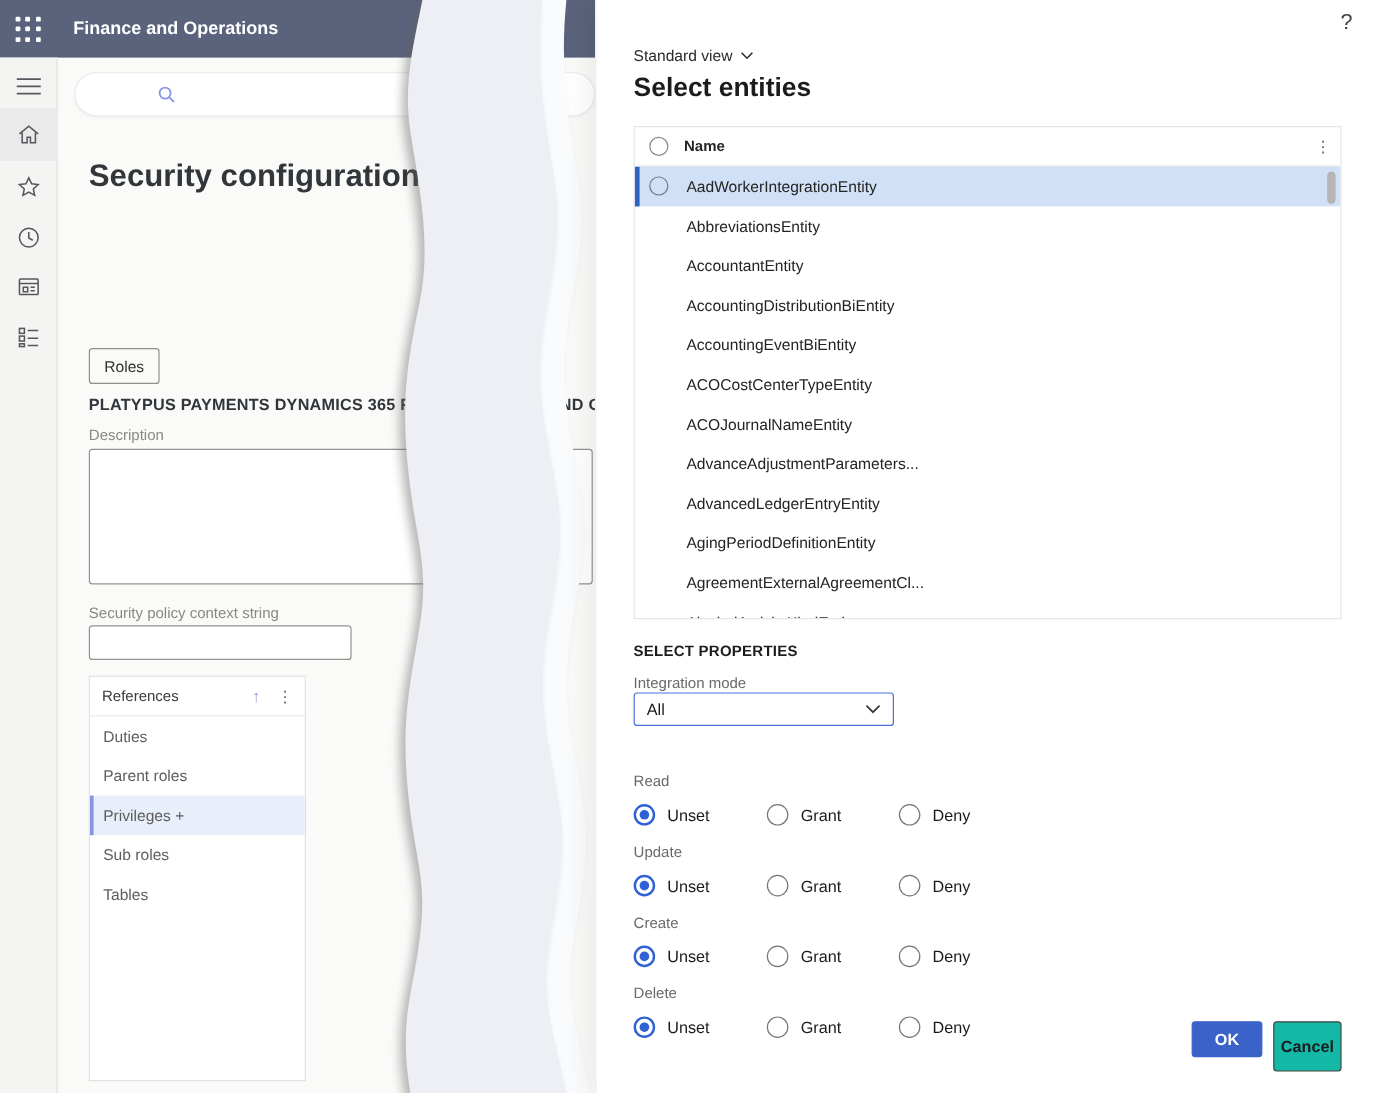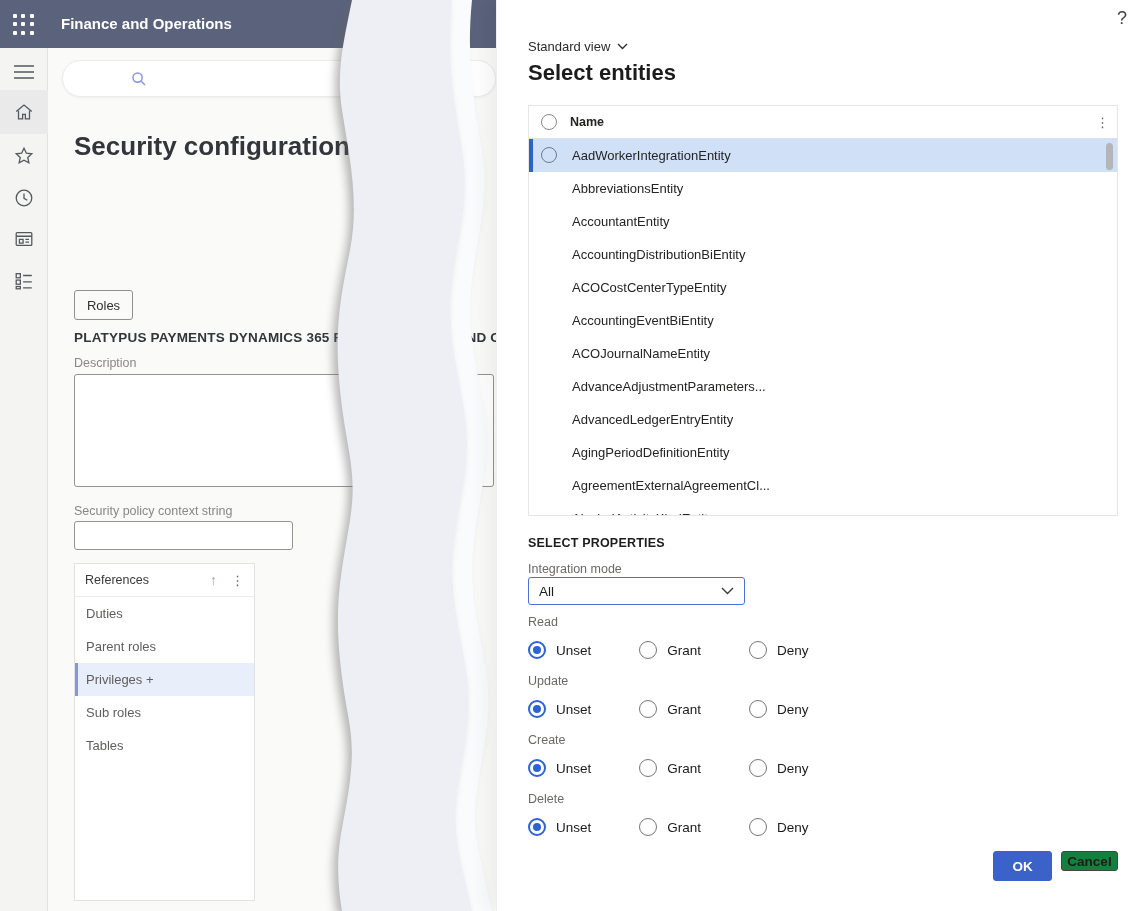--- a/index.html
+++ b/index.html
@@ -68,33 +68,33 @@
   .erow .row-circle { display:none; }
   .erow.selected { background:#d0e0f7; }
   .erow.selected::before { content:""; position:absolute; left:0; top:0; bottom:0; width:4px; background:#2a64c8; }
   .erow.selected .row-circle { display:block; position:absolute; left:12px; top:8px; width:16px; height:16px; border:1px solid #6d7a8a; border-radius:50%; background:transparent; }
   .scroll-thumb { position:absolute; right:4px; top:37px; width:7px; height:27px; background:#b5b5b5; border-radius:4px; cursor:pointer; }
   .sel-props { position:absolute; left:31px; top:536px; font-size:12.5px; font-weight:700; color:#1d1d1d; letter-spacing:.2px; }
   .int-label { position:absolute; left:31px; top:562px; font-size:12.5px; color:#6b6966; }
   .select-box { position:absolute; left:31px; top:577px; width:217px; height:28px; border:1px solid #4a70dd; border-radius:3px;
     display:flex; align-items:center; padding:0 10px; font-size:13.5px; color:#1c1c1c; cursor:pointer; background:#fff; }
   .select-box svg { margin-left:auto; }
-  .radio-groups { position:absolute; left:31px; top:615px; width:280px; }
+  .radio-groups { position:absolute; left:31px; top:644px; width:280px; }
   .radio-group { margin-bottom:14px; }
   .rg-label { font-size:12.5px; color:#6b6966; height:16px; margin-bottom:9px; }
   .radio-row { display:flex; height:20px; align-items:center;gap:48px; }
   .radio-option { display:flex; align-items:center; gap:10px; width:76px; cursor:pointer; }
   .radio { width:18px; height:18px; border-radius:50%; border:1px solid #767676; background:#fff; flex:0 0 18px; position:relative; }
   .radio-option.selected .radio { border:2px solid #2f62d4; }
   .radio-option.selected .radio::after { content:""; position:absolute; left:50%; top:50%; width:8px; height:8px;
     margin:-4px 0 0 -4px; border-radius:50%; background:#2f62d4; }
   .radio-label { font-size:13.5px; color:#1b1a19; white-space:nowrap; }
   .ok-btn { position:absolute; left:496px; top:851px; width:59px; height:30px; background:#3a62c8; border:1px solid #3a62c8;
     border-radius:3px; color:#fff; font-weight:700; font-size:13.5px; display:flex; align-items:center; justify-content:center; cursor:pointer; }
-  .cancel-btn { position:absolute; left:564px; top:851px; width:57px; height:20px; background:#15803d; border:1px solid #474543;
+  .cancel-btn { position:absolute; left:564px; top:851px; width:57px; height:42px; background:#14b8a6; border:1px solid #474543;
     border-radius:3px; color:#1c1c1c; font-weight:600; font-size:13.5px; display:flex; align-items:center; justify-content:center; cursor:pointer; }
 </style>
 </head>
 <body>
 
 <div class="stage">
 
   <div class="left-region">
     <div class="app-header">
       <div class="waffle">
@@ -264,26 +264,26 @@
     <span class="erow-label">AccountantEntity</span>
   </div>
 
   <div class="erow">
 
     <span class="erow-label">AccountingDistributionBiEntity</span>
   </div>
 
   <div class="erow">
 
+    <span class="erow-label">AccountingEventBiEntity</span>
+  </div>
+
+  <div class="erow">
+
     <span class="erow-label">ACOCostCenterTypeEntity</span>
-  </div>
-
-  <div class="erow">
-
-    <span class="erow-label">AccountingEventBiEntity</span>
   </div>
 
   <div class="erow">
 
     <span class="erow-label">ACOJournalNameEntity</span>
   </div>
 
   <div class="erow">
 
     <span class="erow-label">AdvanceAdjustmentParameters...</span>

